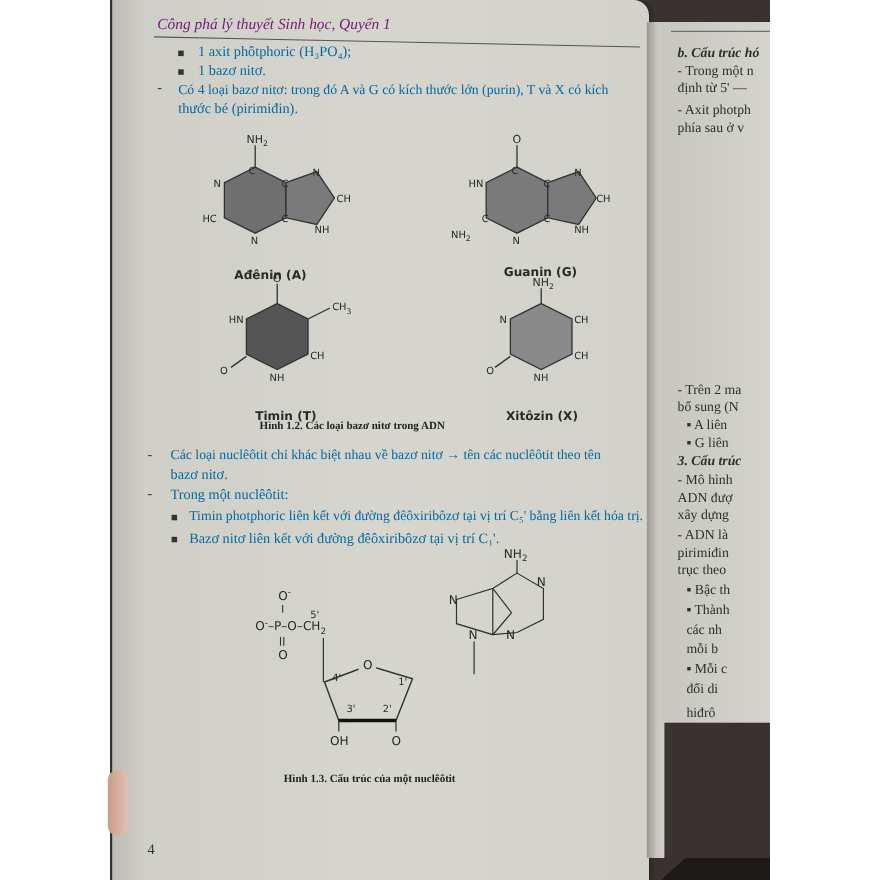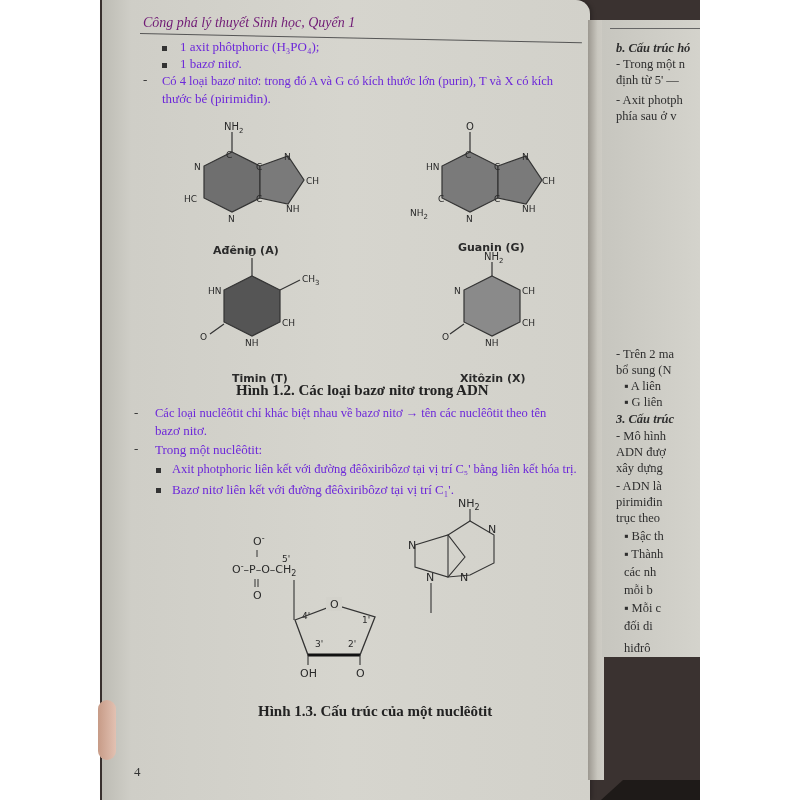--- a/index.html
+++ b/index.html
@@ -15,26 +15,26 @@
                 background:linear-gradient(90deg,#c7c6bf,#d4d3cc); overflow:hidden; }
   .corner-dark { position:absolute; left:590px; top:780px; width:110px; height:20px; background:#1e1a18;
                  clip-path:polygon(10% 100%,30% 0,100% 0,100% 100%); }
   .finger { position:absolute; left:98px; top:700px; width:18px; height:60px; border-radius:9px;
             background:linear-gradient(90deg,#c79b87,#e2c1b2); }
 
   .running-head { position:absolute; left:143px; top:15px; font-style:italic; font-size:14px; color:#701a75; }
   .head-rule { position:absolute; left:140px; top:33px; width:442px; height:1px; background:#555;
                transform:rotate(1.2deg); transform-origin:left; }
 
-  .txt { position:absolute; font-size:13px; line-height:17px; color:#6d28d9; white-space:nowrap; }
+  .txt { position:absolute; font-size:13px; line-height:17px; color:#0369a1; white-space:nowrap; }
   .bullet { position:absolute; width:5px; height:5px; background:#333; }
   .dash { position:absolute; font-size:13px; color:#333; }
 
   .mol-label { position:absolute; font-family:"DejaVu Sans",sans-serif; font-weight:bold; font-size:11px; color:#2a2a2a;margin-top:21px; }
-  .caption { position:absolute; font-weight:bold; font-size:15px; color:#222; }
+  .caption { position:absolute; font-weight:bold; font-size:10px; color:#222; }
   .page-num { position:absolute; left:134px; top:764px; font-size:13px; color:#333; }
 
   .rp-txt { position:absolute; left:14px; font-size:12.5px; line-height:16px; color:#2e2e2e; white-space:nowrap; }
   .rp-bold { font-weight:bold; font-style:italic; }
 
   svg { position:absolute; overflow:visible; }
   svg text { font-family:"DejaVu Sans",sans-serif; fill:#2a2a2a; }
 </style>
 </head>
 <body>
@@ -150,21 +150,21 @@
 <div class="mol-label" style="left:460px;top:351px">Xitôzin (X)</div>
 
 <div class="caption" style="left:236px;top:382px">Hình 1.2. Các loại bazơ nitơ trong ADN</div>
 
 <div class="dash" style="left:134px;top:405px">-</div>
 <div class="txt" style="left:155px;top:405px;font-size:12.5px">Các loại nuclêôtit chỉ khác biệt nhau về bazơ nitơ → tên các nuclêôtit theo tên</div>
 <div class="txt" style="left:155px;top:422px">bazơ nitơ.</div>
 <div class="dash" style="left:134px;top:441px">-</div>
 <div class="txt" style="left:155px;top:441px">Trong một nuclêôtit:</div>
 <div class="bullet" style="left:156px;top:468px"></div>
-<div class="txt" style="left:172px;top:461px;font-size:12.5px">Axit photphoric liên kết với đường đêôxiribôzơ tại vị trí C₅' bằng liên kết hóa trị.</div>
+<div class="txt" style="left:172px;top:461px;font-size:12.5px">Timin photphoric liên kết với đường đêôxiribôzơ tại vị trí C₅' bằng liên kết hóa trị.</div>
 <div class="bullet" style="left:156px;top:488px"></div>
 <div class="txt" style="left:172px;top:481px">Bazơ nitơ liên kết với đường đêôxiribôzơ tại vị trí C₁'.</div>
 
 <svg style="left:250px;top:505px" width="240" height="180">
 
   <polygon points="165,40 198,30 215,52 198,72 165,62" fill="none" stroke="#333" stroke-width="1.1"></polygon>
   <polygon points="198,30 220,16 244,30 244,58 220,70 198,72" fill="none" stroke="#333" stroke-width="1.1"></polygon>
   <line x1="220" y1="16" x2="220" y2="4" stroke="#333" stroke-width="1.1"></line>
   <text x="208" y="2" font-size="11" font-family="Liberation Serif, serif">NH<tspan font-size="8" dy="3">2</tspan></text>
   <text x="158" y="44" font-size="11" font-family="Liberation Serif, serif">N</text>

